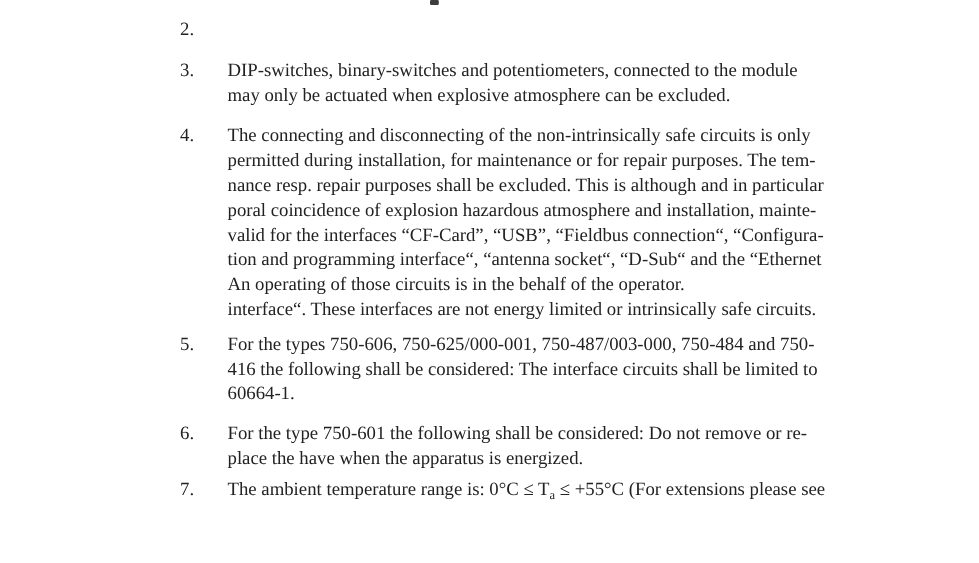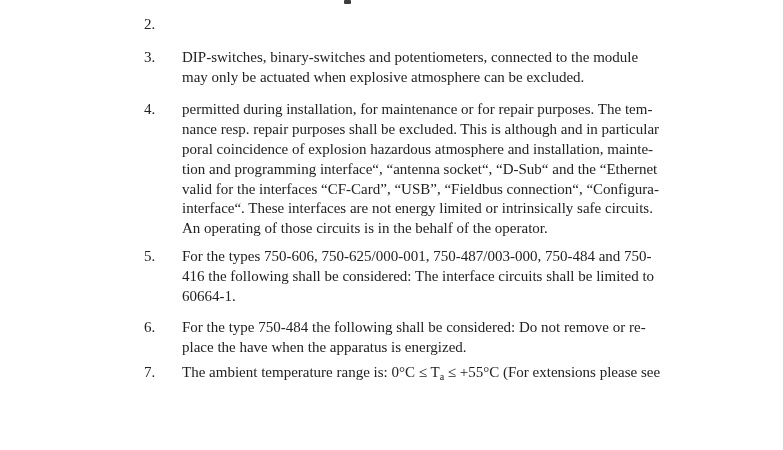--- a/index.html
+++ b/index.html
@@ -55,41 +55,42 @@
       <div class="list-item">
         <span class="item-number">3.</span>
         <div class="item-text">
           <div class="text-line">DIP-switches, binary-switches and potentiometers, connected to the module</div>
           <div class="text-line">may only be actuated when explosive atmosphere can be excluded.</div>
         </div>
       </div>
       <div class="list-item">
         <span class="item-number">4.</span>
         <div class="item-text">
+          <div class="text-line">The connecting and disconnecting of the non-intrinsically safe circuits is only</div>
           <div class="text-line">permitted during installation, for maintenance or for repair purposes. The tem-</div>
           <div class="text-line">nance resp. repair purposes shall be excluded. This is although and in particular</div>
           <div class="text-line">poral coincidence of explosion hazardous atmosphere and installation, mainte-</div>
+          <div class="text-line">valid for the interfaces “CF-Card”, “USB”, “Fieldbus connection“, “Configura-</div>
           <div class="text-line">tion and programming interface“, “antenna socket“, “D-Sub“ and the “Ethernet</div>
-          <div class="text-line">valid for the interfaces “CF-Card”, “USB”, “Fieldbus connection“, “Configura-</div>
+          <div class="text-line">An operating of those circuits is in the behalf of the operator.</div>
           <div class="text-line">interface“. These interfaces are not energy limited or intrinsically safe circuits.</div>
-          <div class="text-line">An operating of those circuits is in the behalf of the operator.</div>
         </div>
       </div>
       <div class="list-item">
         <span class="item-number">5.</span>
         <div class="item-text">
           <div class="text-line">For the types 750-606, 750-625/000-001, 750-487/003-000, 750-484 and 750-</div>
           <div class="text-line">416 the following shall be considered: The interface circuits shall be limited to</div>
           <div class="text-line">60664-1.</div>
         </div>
       </div>
       <div class="list-item">
         <span class="item-number">6.</span>
         <div class="item-text">
-          <div class="text-line">For the type 750-484 the following shall be considered: Do not remove or re-</div>
+          <div class="text-line">For the type 750-601 the following shall be considered: Do not remove or re-</div>
           <div class="text-line">place the have when the apparatus is energized.</div>
         </div>
       </div>
       <div class="list-item">
         <span class="item-number">7.</span>
         <div class="item-text">
           <div class="text-line">The ambient temperature range is: 0°C ≤ T<sub>a</sub> ≤ +55°C (For extensions please see</div>
         </div>
       </div>
     </div>

